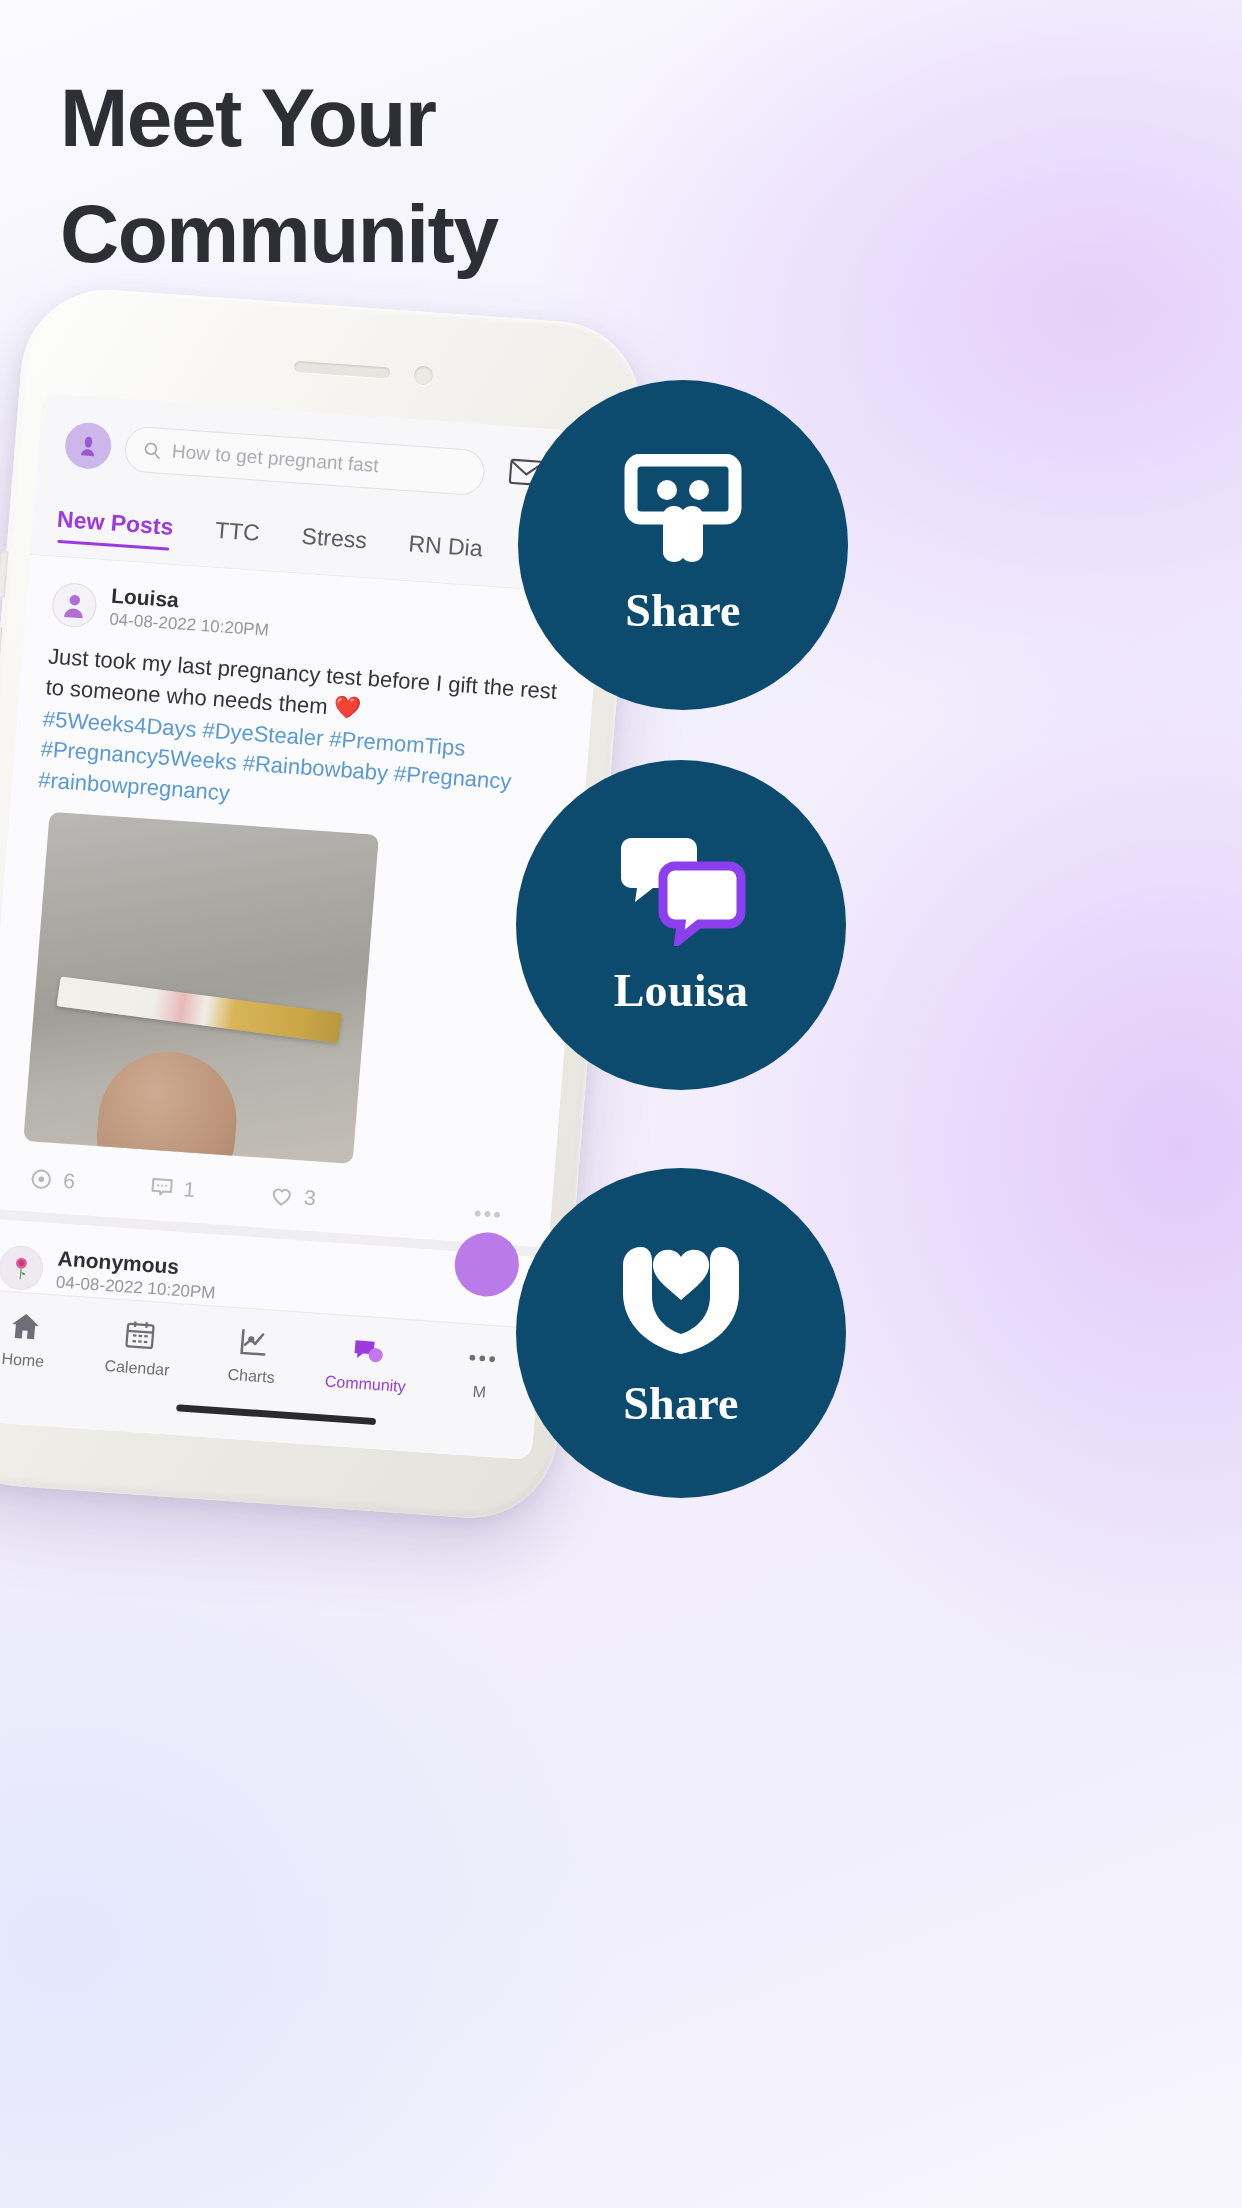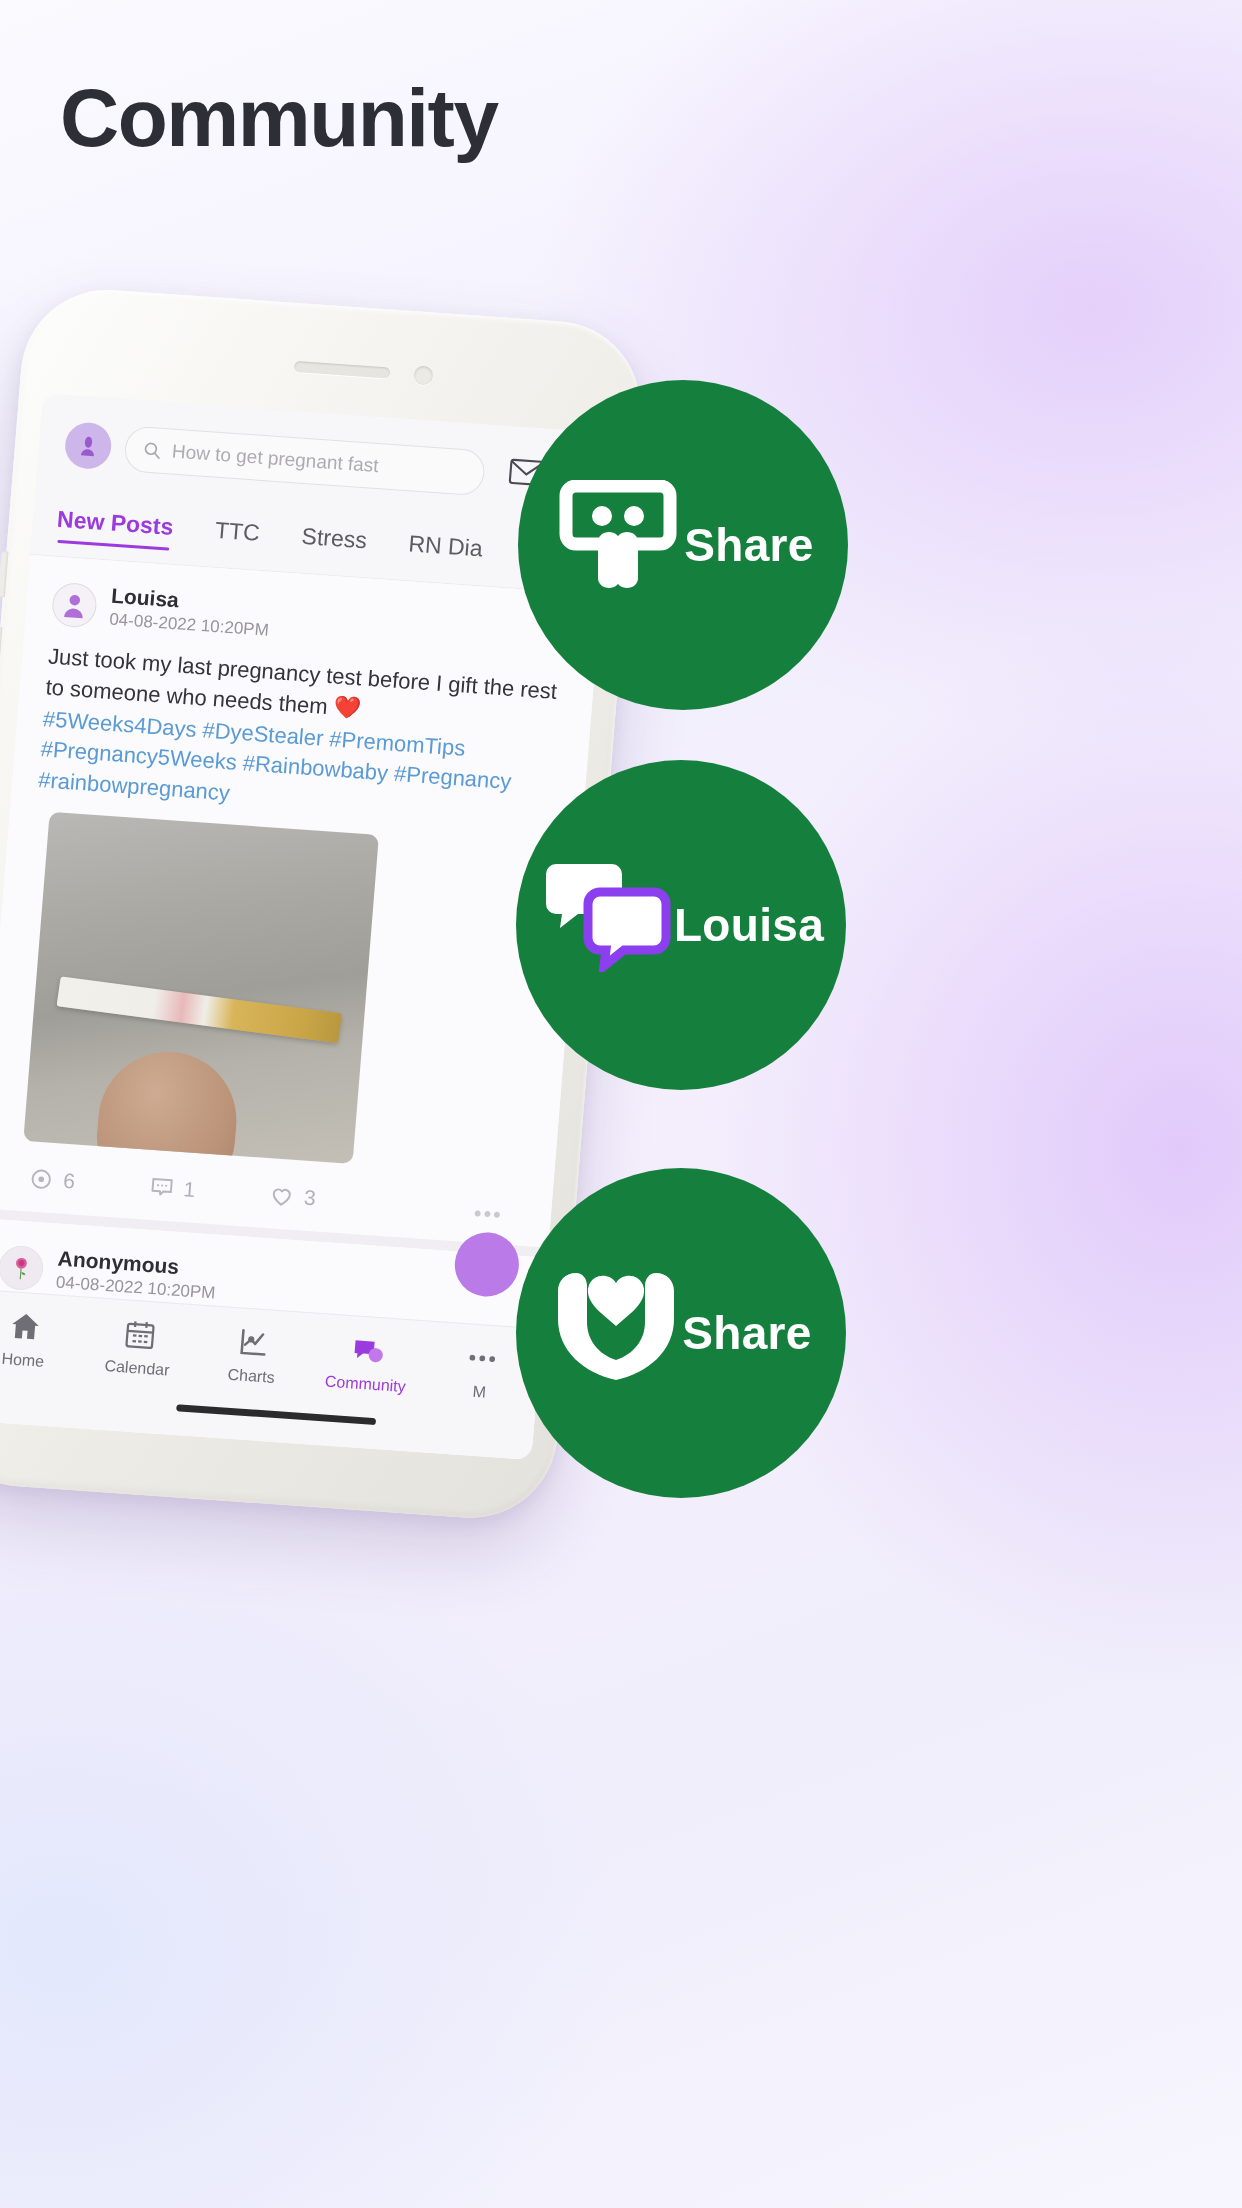--- a/index.html
+++ b/index.html
@@ -146,35 +146,37 @@
   .bnav-item.active { color:#9b3bdd; }
 
   .fab {
     position:absolute; right:28px; bottom:160px; width:64px; height:64px;
     border-radius:50%; background:#ba7ae8;
   }
 
   
   .circle {
     position:absolute; border-radius:50%;
-    background:#15803d;
-    display:flex; flex-direction:row; align-items:center; justify-content:center;
+    background:#0c4a6e;
+    display:flex; flex-direction:column; align-items:center; justify-content:center;
     color:#fff;
+    font-family:Liberation Serif, serif;
   }
   .circle .glyph { margin-bottom:18px; }
   .circle .clabel { font-size:46px; font-weight:bold; letter-spacing:.3px; }
   #c-share   { left:518px; top:380px;  width:330px; height:330px; }
   #c-comment { left:516px; top:760px;  width:330px; height:330px; }
   #c-help    { left:516px; top:1168px; width:330px; height:330px; }
   .circle svg{ display:block; }
 </style>
 </head>
 <body>
 
 <div class="headline">
+  <span class="ln">Meet Your</span>
   <span class="ln">Community</span>
 </div>
 
 <div class="phone-wrap">
   <div class="phone-body"></div>
   <div class="speaker"></div>
   <div class="front-cam"></div>
   <div class="side-btn sb1"></div>
   <div class="side-btn sb2"></div>
 

